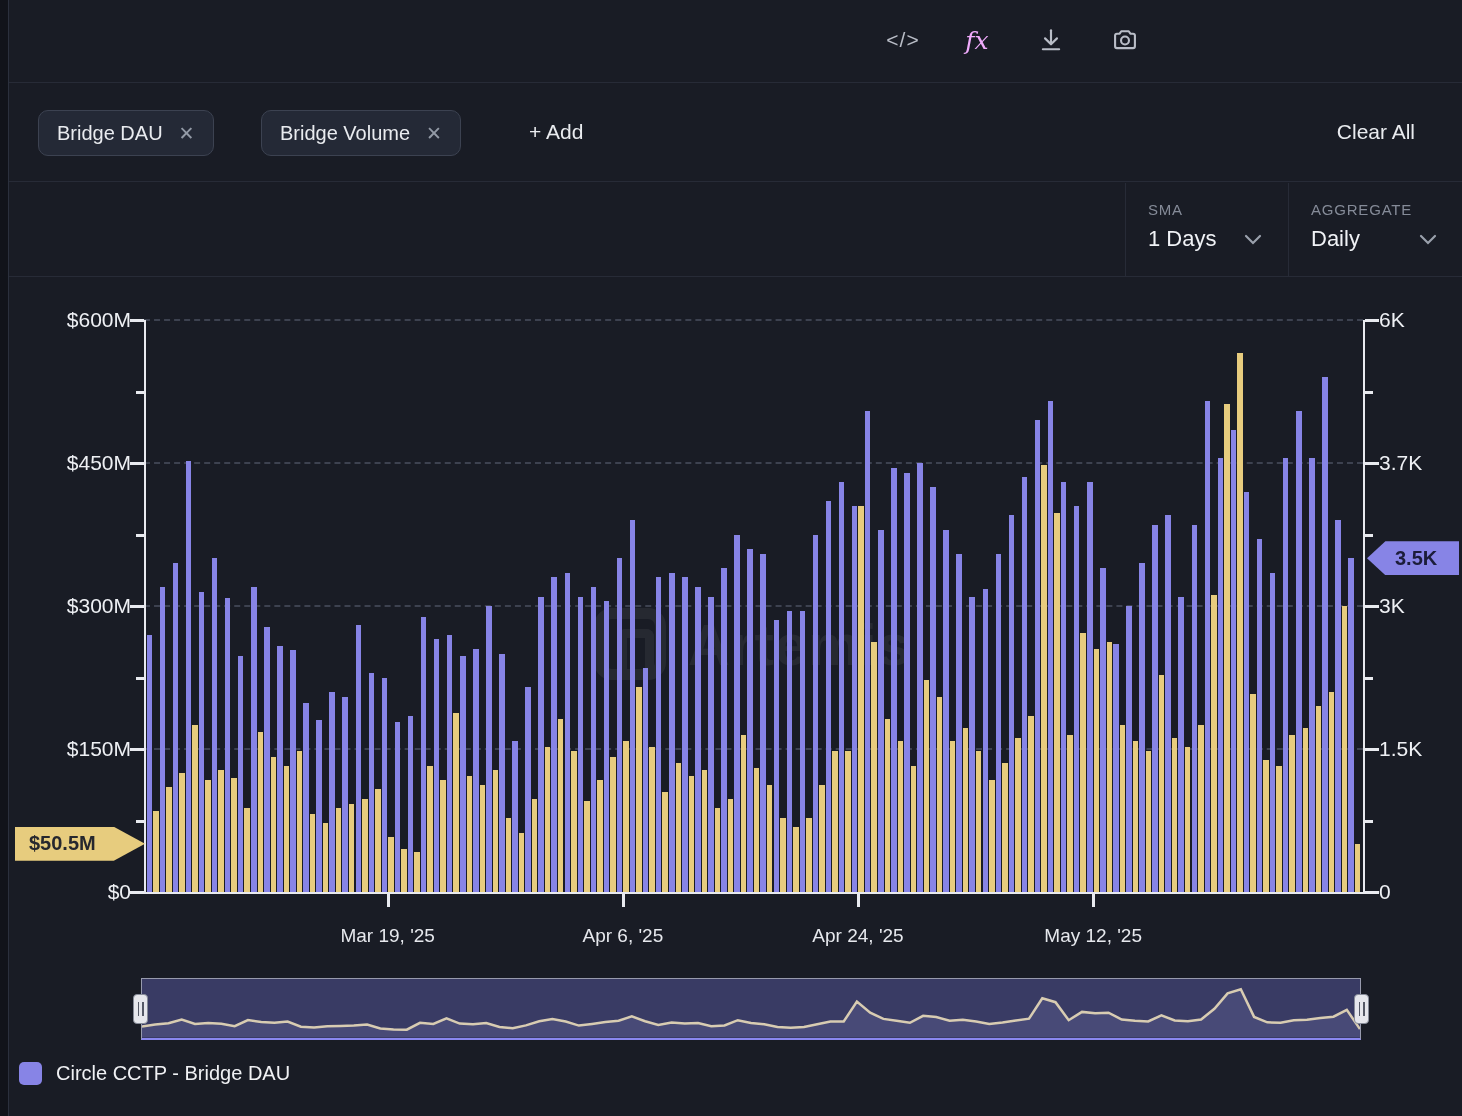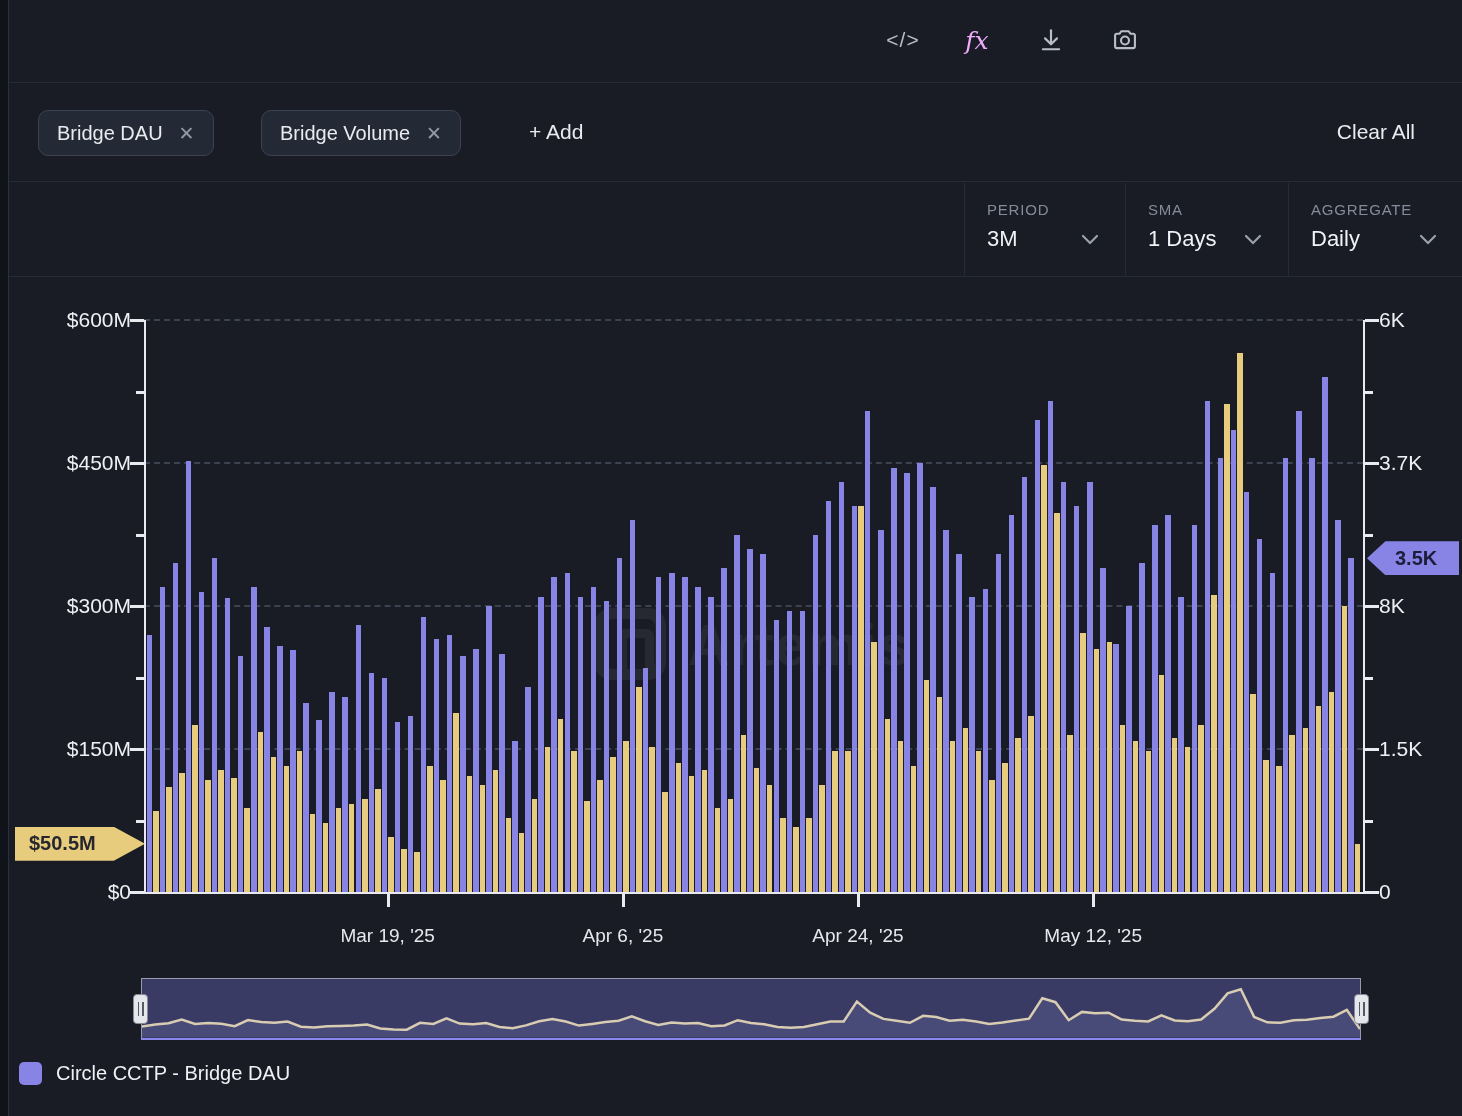--- a/index.html
+++ b/index.html
@@ -124,29 +124,20 @@
     </div>
     <div class="chip" style="left:252px;">
       <span>Bridge Volume</span>
       <span class="x">✕</span>
     </div>
     <div class="add" style="left:500px;margin-left:20px;">+ Add</div>
     <div class="clear-all">Clear All</div>
   </div>
 
   <div class="controls-row">
-    <div class="ctrl" style="left:955px; width:161px;">
-      <div class="clabel">PERIOD</div>
-      <div class="cvalue">
-        <span>3M</span>
-        <svg width="18" height="11" viewBox="0 0 18 11" fill="none" stroke="#9aa0ac" stroke-width="2.2" stroke-linecap="round">
-            <path d="M2 2l7 7 7-7"></path>
-          </svg>
-      </div>
-    </div>
     <div class="ctrl" style="left:1116px; width:163px;">
       <div class="clabel">SMA</div>
       <div class="cvalue">
         <span>1 Days</span>
         <svg width="18" height="11" viewBox="0 0 18 11" fill="none" stroke="#9aa0ac" stroke-width="2.2" stroke-linecap="round">
             <path d="M2 2l7 7 7-7"></path>
           </svg>
       </div>
     </div>
     <div class="ctrl" style="left:1279px; width:175px;">
@@ -199,21 +190,21 @@
     <div class="ylab left" style="left: 2px; top: 880px;">$0</div>
     <div class="tickmark" style="left: 121px; top: 891px; width: 14px; height: 3px;"></div>
     <div class="ylab" style="left: 1370px; top: 880px;">0</div>
     <div class="tickmark" style="left: 1356px; top: 891px; width: 14px; height: 3px;"></div>
     <div class="ylab left" style="left: 2px; top: 737px;">$150M</div>
     <div class="tickmark" style="left: 121px; top: 748px; width: 14px; height: 3px;"></div>
     <div class="ylab" style="left: 1370px; top: 737px;">1.5K</div>
     <div class="tickmark" style="left: 1356px; top: 748px; width: 14px; height: 3px;"></div>
     <div class="ylab left" style="left: 2px; top: 594px;">$300M</div>
     <div class="tickmark" style="left: 121px; top: 605px; width: 14px; height: 3px;"></div>
-    <div class="ylab" style="left: 1370px; top: 594px;">8K</div>
+    <div class="ylab" style="left: 1370px; top: 594px;">3K</div>
     <div class="tickmark" style="left: 1356px; top: 605px; width: 14px; height: 3px;"></div>
     <div class="ylab left" style="left: 2px; top: 451px;">$450M</div>
     <div class="tickmark" style="left: 121px; top: 462px; width: 14px; height: 3px;"></div>
     <div class="ylab" style="left: 1370px; top: 451px;">3.7K</div>
     <div class="tickmark" style="left: 1356px; top: 462px; width: 14px; height: 3px;"></div>
     <div class="ylab left" style="left: 2px; top: 308px;">$600M</div>
     <div class="tickmark" style="left: 121px; top: 319px; width: 14px; height: 3px;"></div>
     <div class="ylab" style="left: 1370px; top: 308px;">6K</div>
     <div class="tickmark" style="left: 1356px; top: 319px; width: 14px; height: 3px;"></div>
     <div class="tickmark" style="left: 127px; top: 819.5px; width: 8px; height: 3px;"></div>

